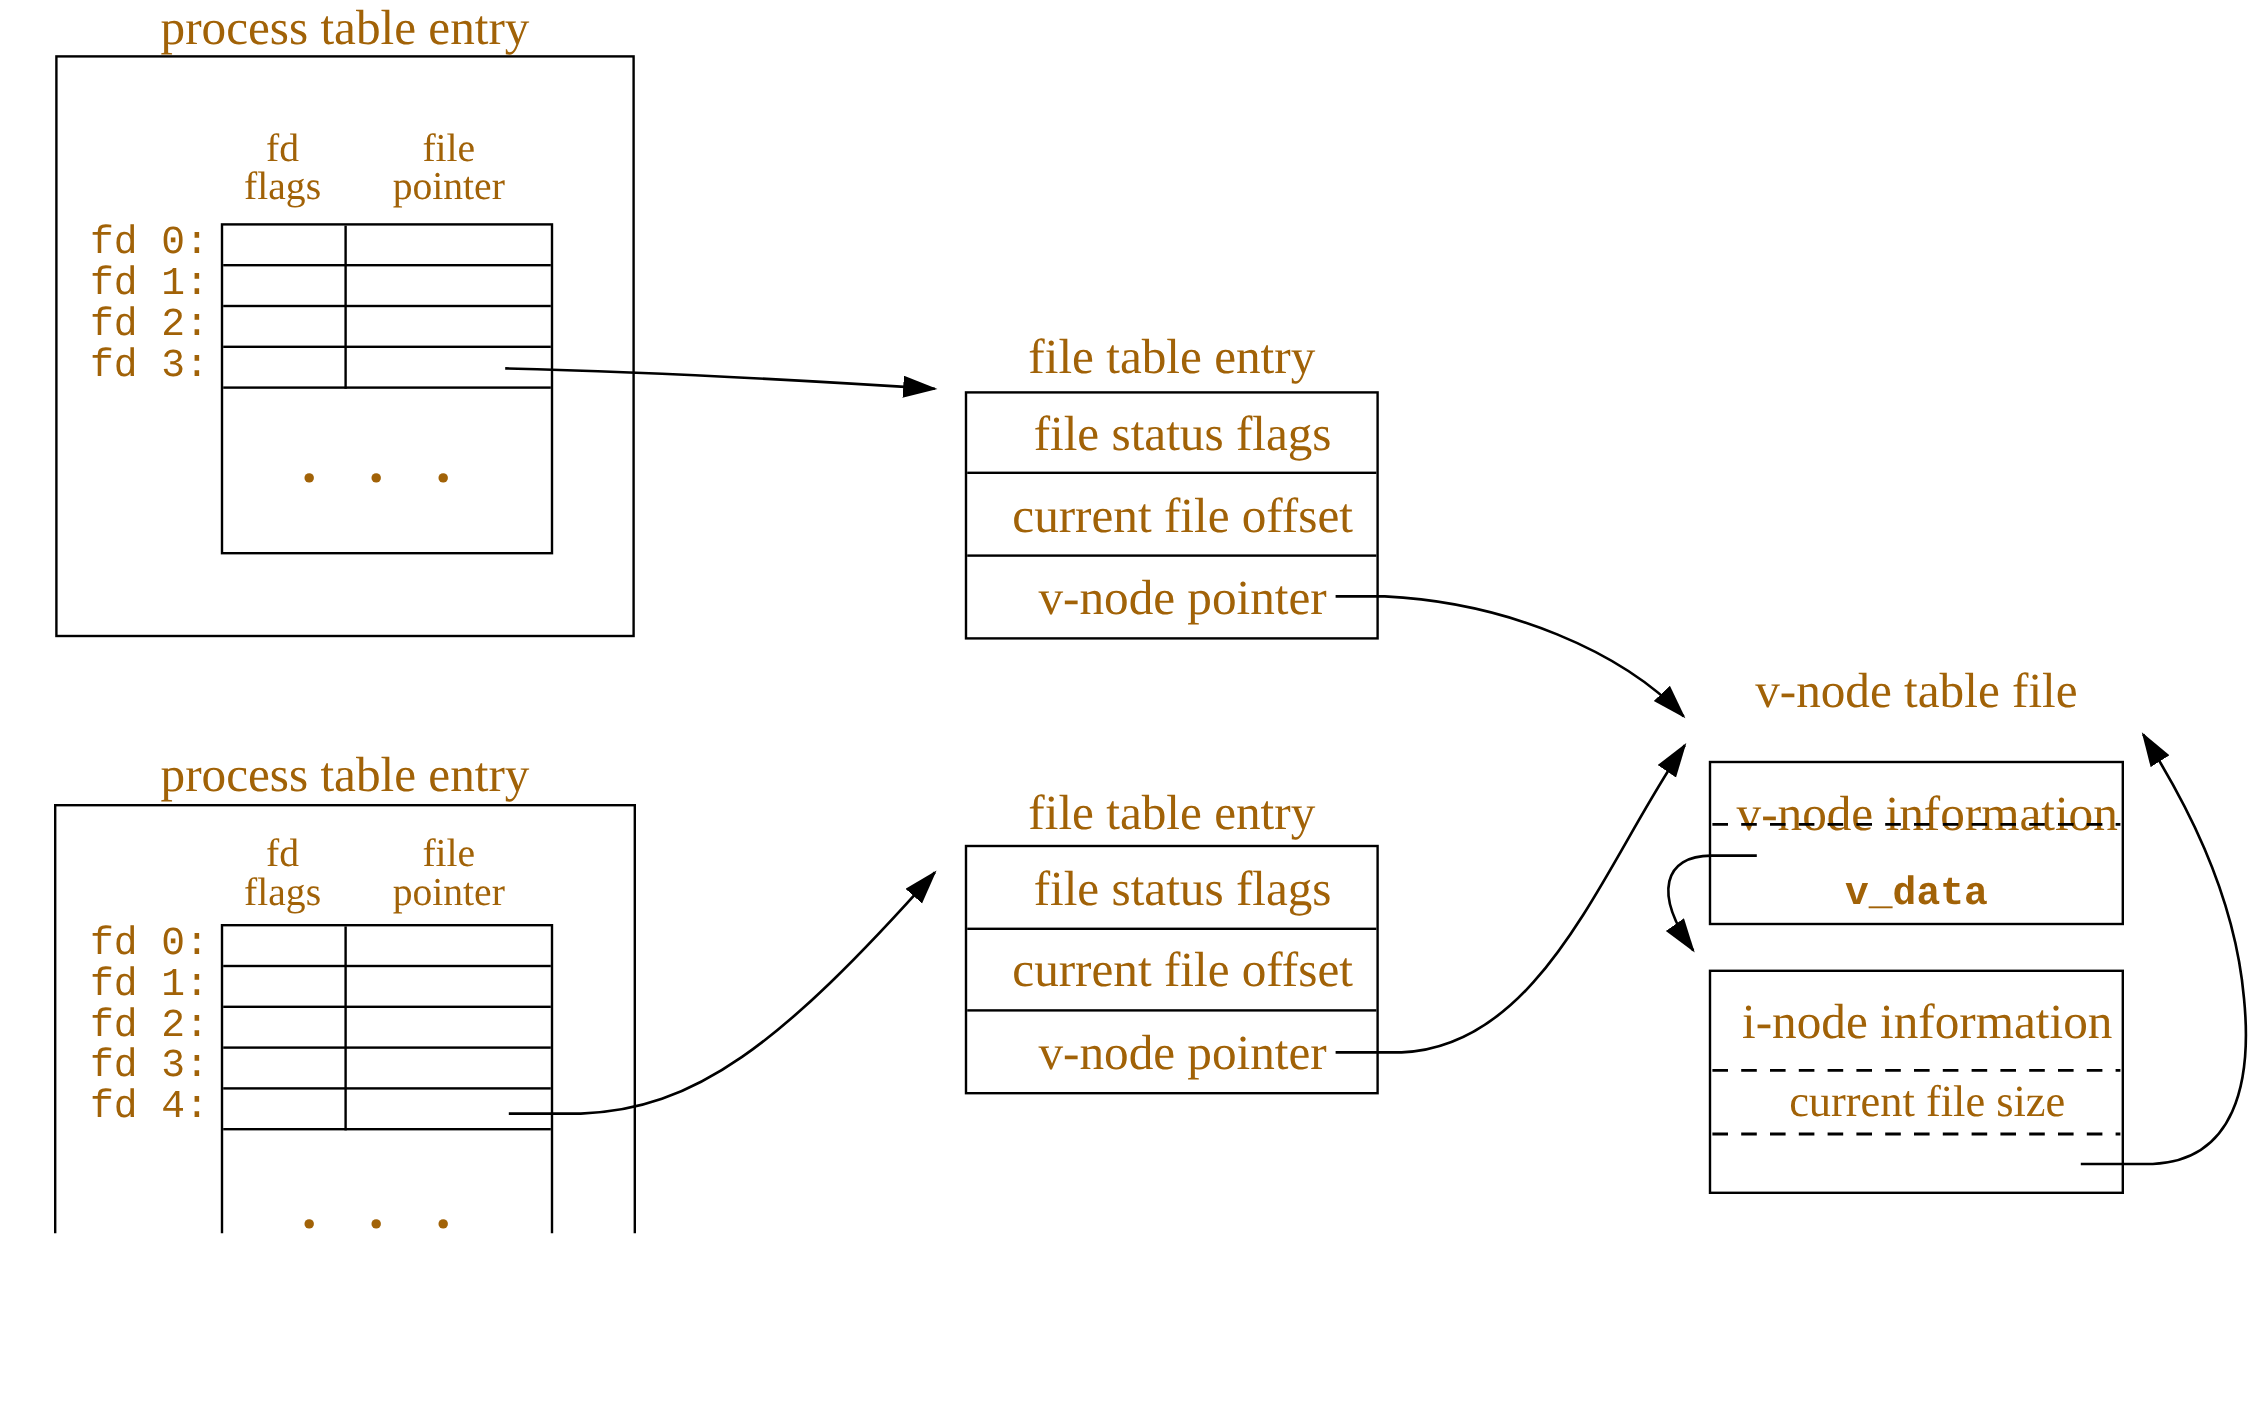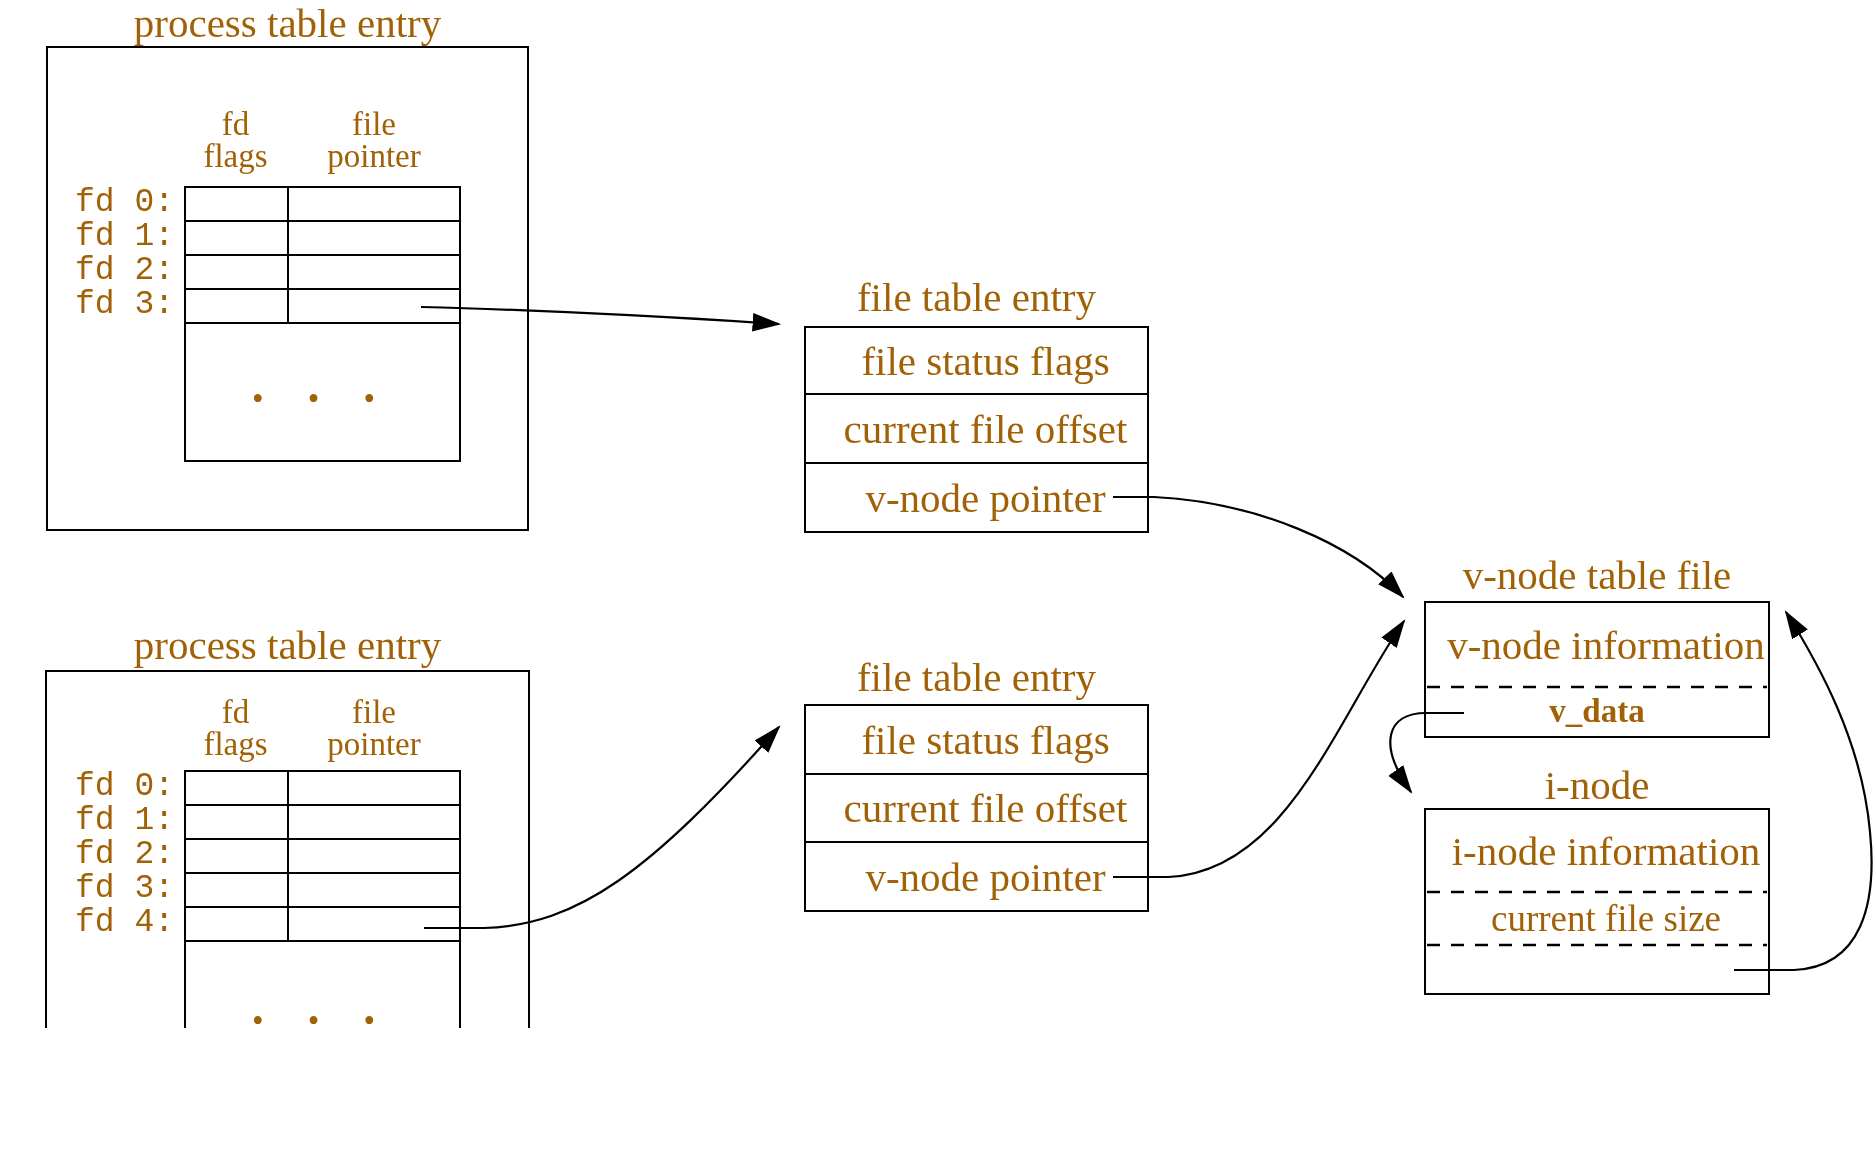--- a/index.html
+++ b/index.html
@@ -79,26 +79,25 @@
   </div>
 
   <div class="abs title" style="left:788px;top:654px;width:345px;">file table entry</div>
   <div class="abs outline" style="left:788px;top:704px;width:345px;height:208px;">
     <div class="ftrow rowtext" style="height:67px;">file status flags</div>
     <div class="ftrow rowtext solid-top" style="height:68px;">current file offset</div>
     <div class="ftrow rowtext solid-top" style="height:69px;">v-node pointer</div>
   </div>
 
   <div class="abs title" style="left:1408px;top:552px;width:346px;">v-node table file</div>
-  <div class="abs outline" style="left:1408px;top:601px;width:346px;height:137px;">
+  <div class="abs outline" style="left:1408px;top:634px;width:346px;height:137px;">
     <div class="ftrow rowtext" style="height:84px;">v-node information</div>
-    <div class="ftrow mono" style="height:49px;font-family:Liberation Serif, serif;">v_data</div>
+    <div class="ftrow mono" style="height:49px;">v_data</div>
   </div>
 
-  <div class="abs title" style="left:1408px;top:762px;width:346px;">i-node</div>
   <div class="abs outline" style="left:1408px;top:808px;width:346px;height:187px;">
     <div class="ftrow rowtext" style="height:82px;">i-node information</div>
     <div class="ftrow rowtext" style="height:53px;font-size:37px;">current file size</div>
   </div>
 
   <svg class="overlay" width="1874" height="1172" viewBox="0 0 1874 1172">
     <defs>
       <marker id="arrow" markerWidth="14" markerHeight="9" refX="12" refY="4.2" orient="auto" markerUnits="strokeWidth">
         <path d="M0,0 L13,4.2 L0,8.4 Z" fill="#000"></path>
       </marker>

